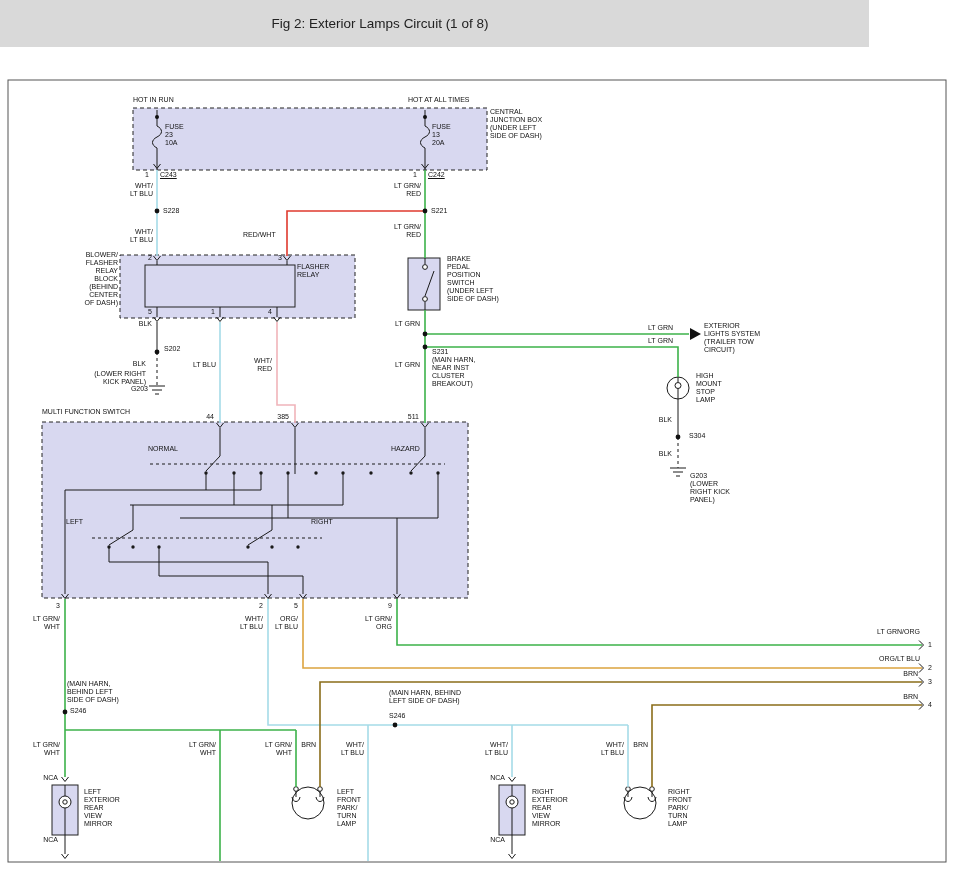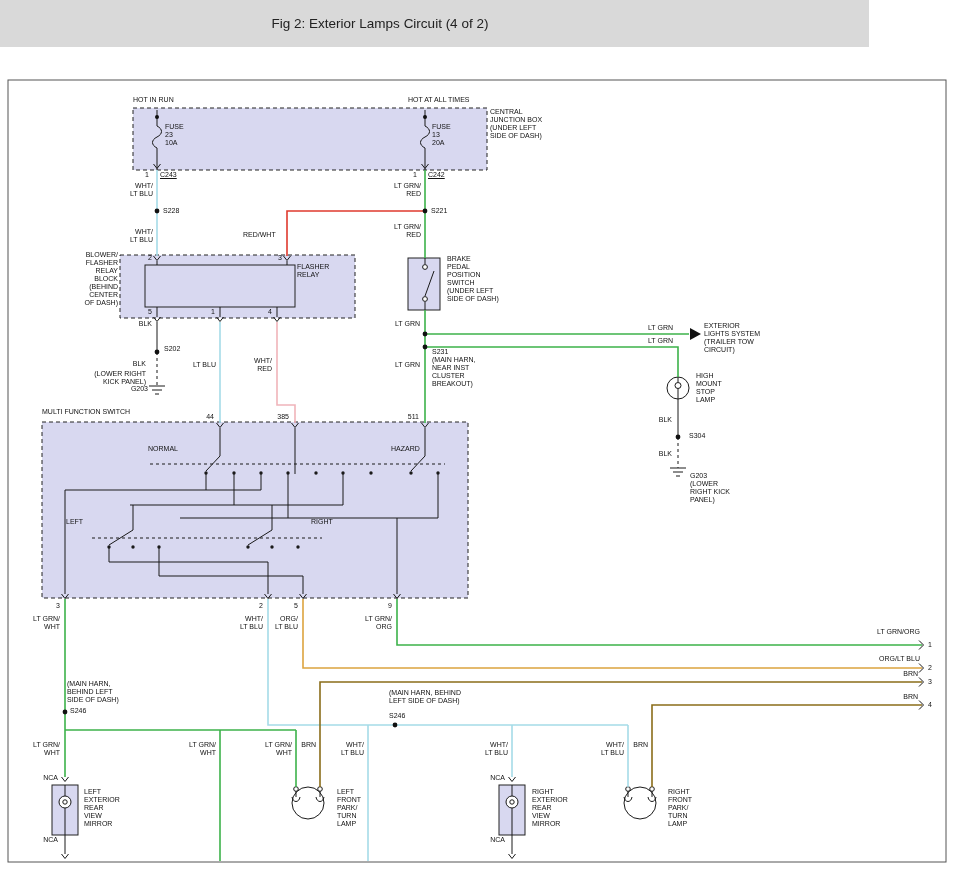--- a/index.html
+++ b/index.html
@@ -11,21 +11,21 @@
   .diagram{position:absolute;left:0;top:0;width:954px;height:870px}
   svg.wires{position:absolute;left:0;top:0}
   .lbl{position:absolute;font-size:7px;line-height:8px;color:#111;white-space:pre-line}
   .r{text-align:right}
   .u{text-decoration:underline}
 </style>
 </head>
 <body>
 
 <div class="header">
-  <div class="title">Fig 2: Exterior Lamps Circuit (4 of 2)</div>
+  <div class="title">Fig 2: Exterior Lamps Circuit (1 of 8)</div>
 </div>
 
 <div class="diagram">
 
 <svg class="wires" width="954" height="870" viewBox="0 0 954 870">
   <rect x="8" y="80" width="938" height="782" fill="#ffffff" stroke="#555" stroke-width="1"></rect>
 
   <g stroke="#222" stroke-width="1">
     <rect x="133" y="108" width="354" height="62" stroke-dasharray="4 3" fill="#d8d8f0"></rect>
     <rect x="120" y="255" width="235" height="63" stroke-dasharray="4 3" fill="#d8d8f0"></rect>

